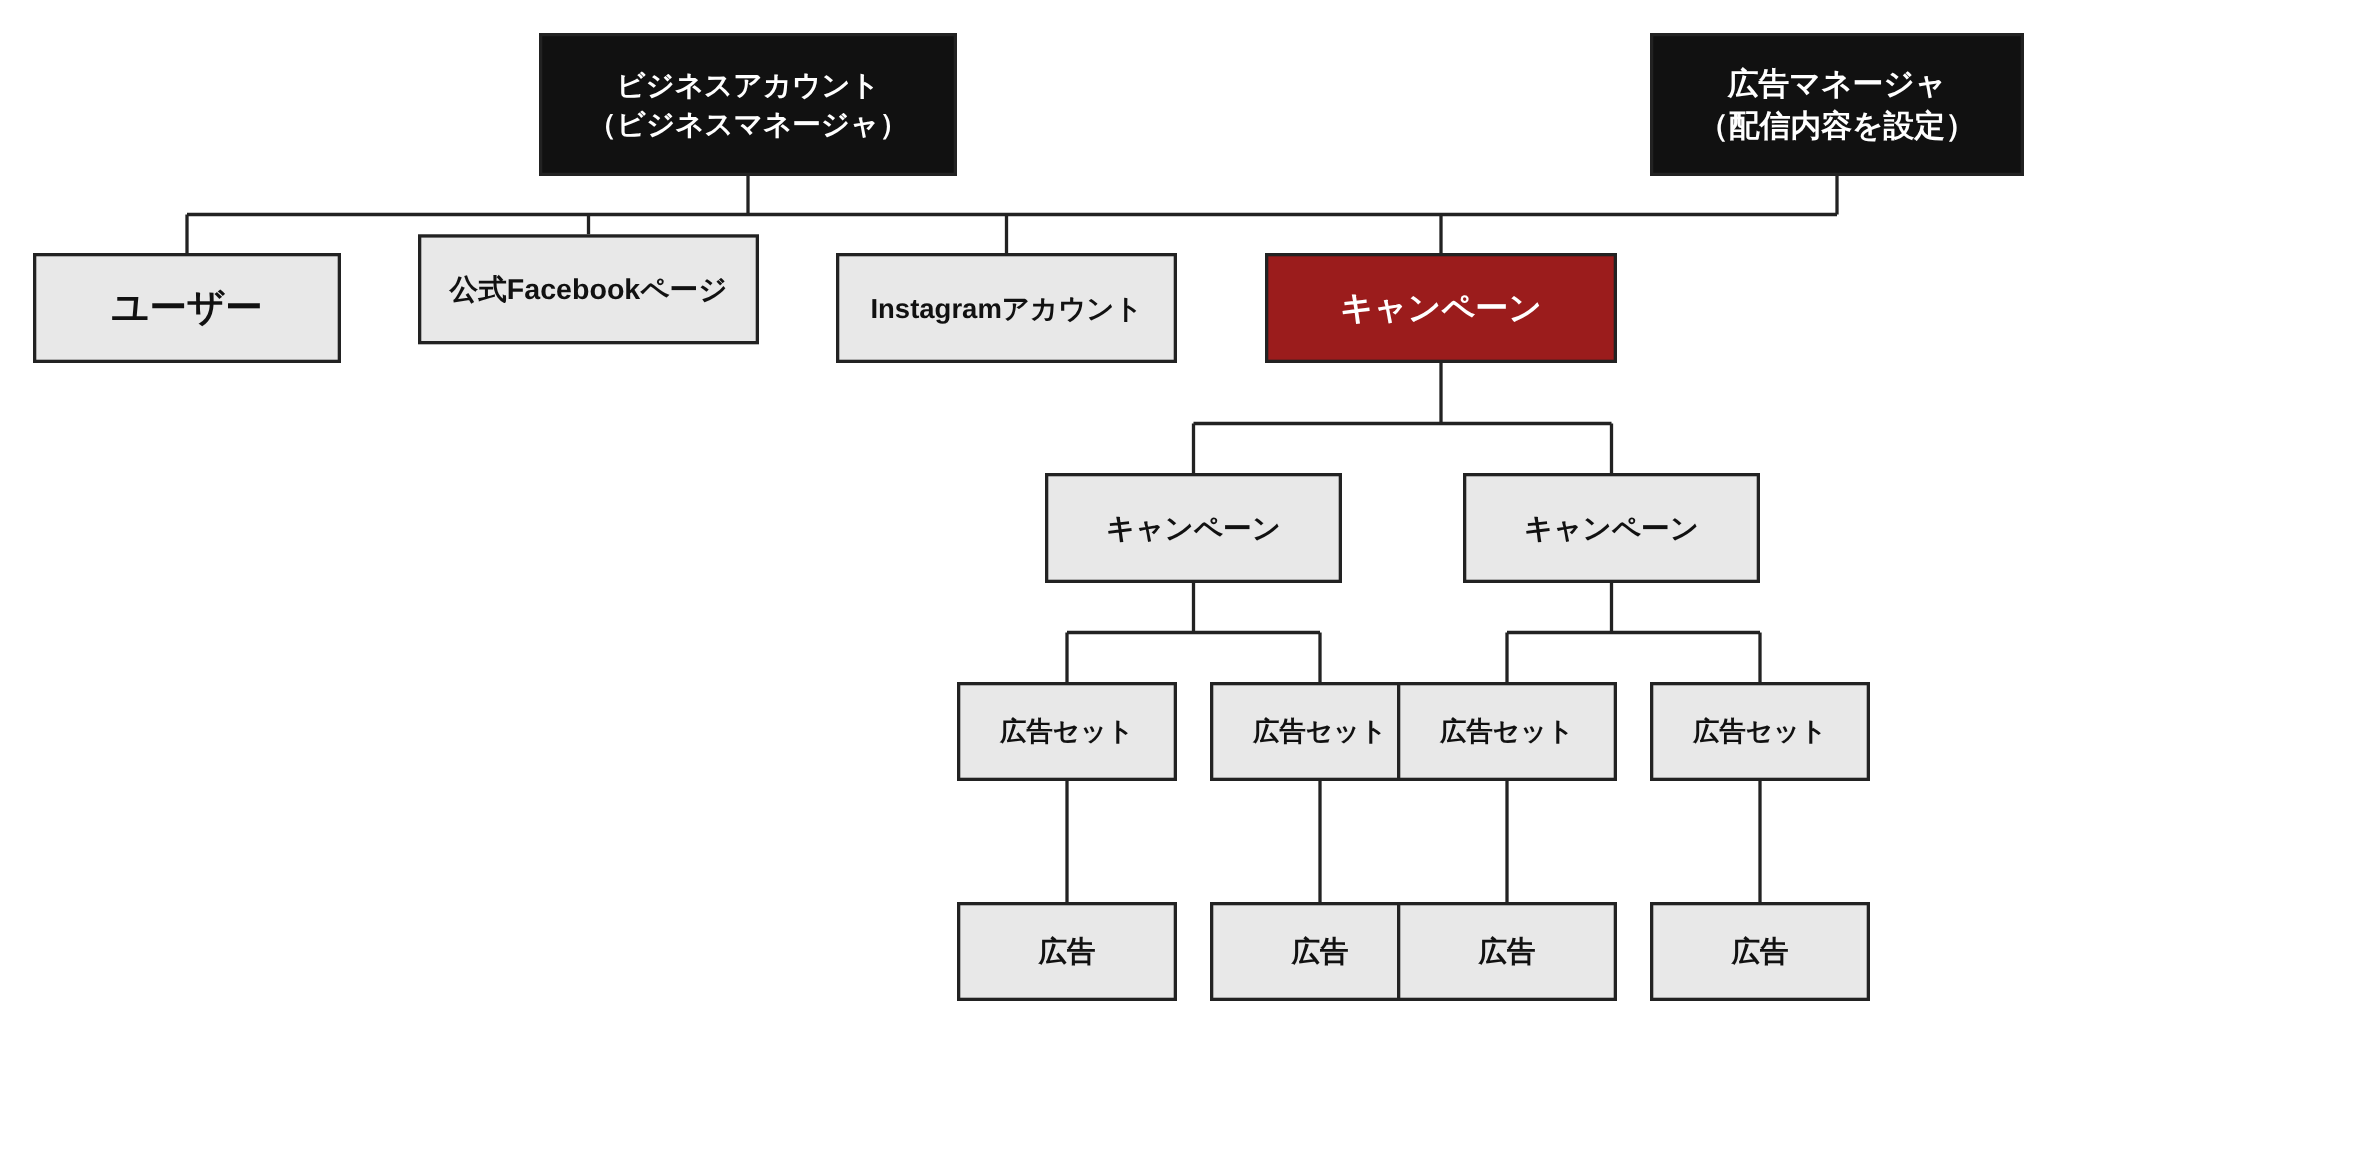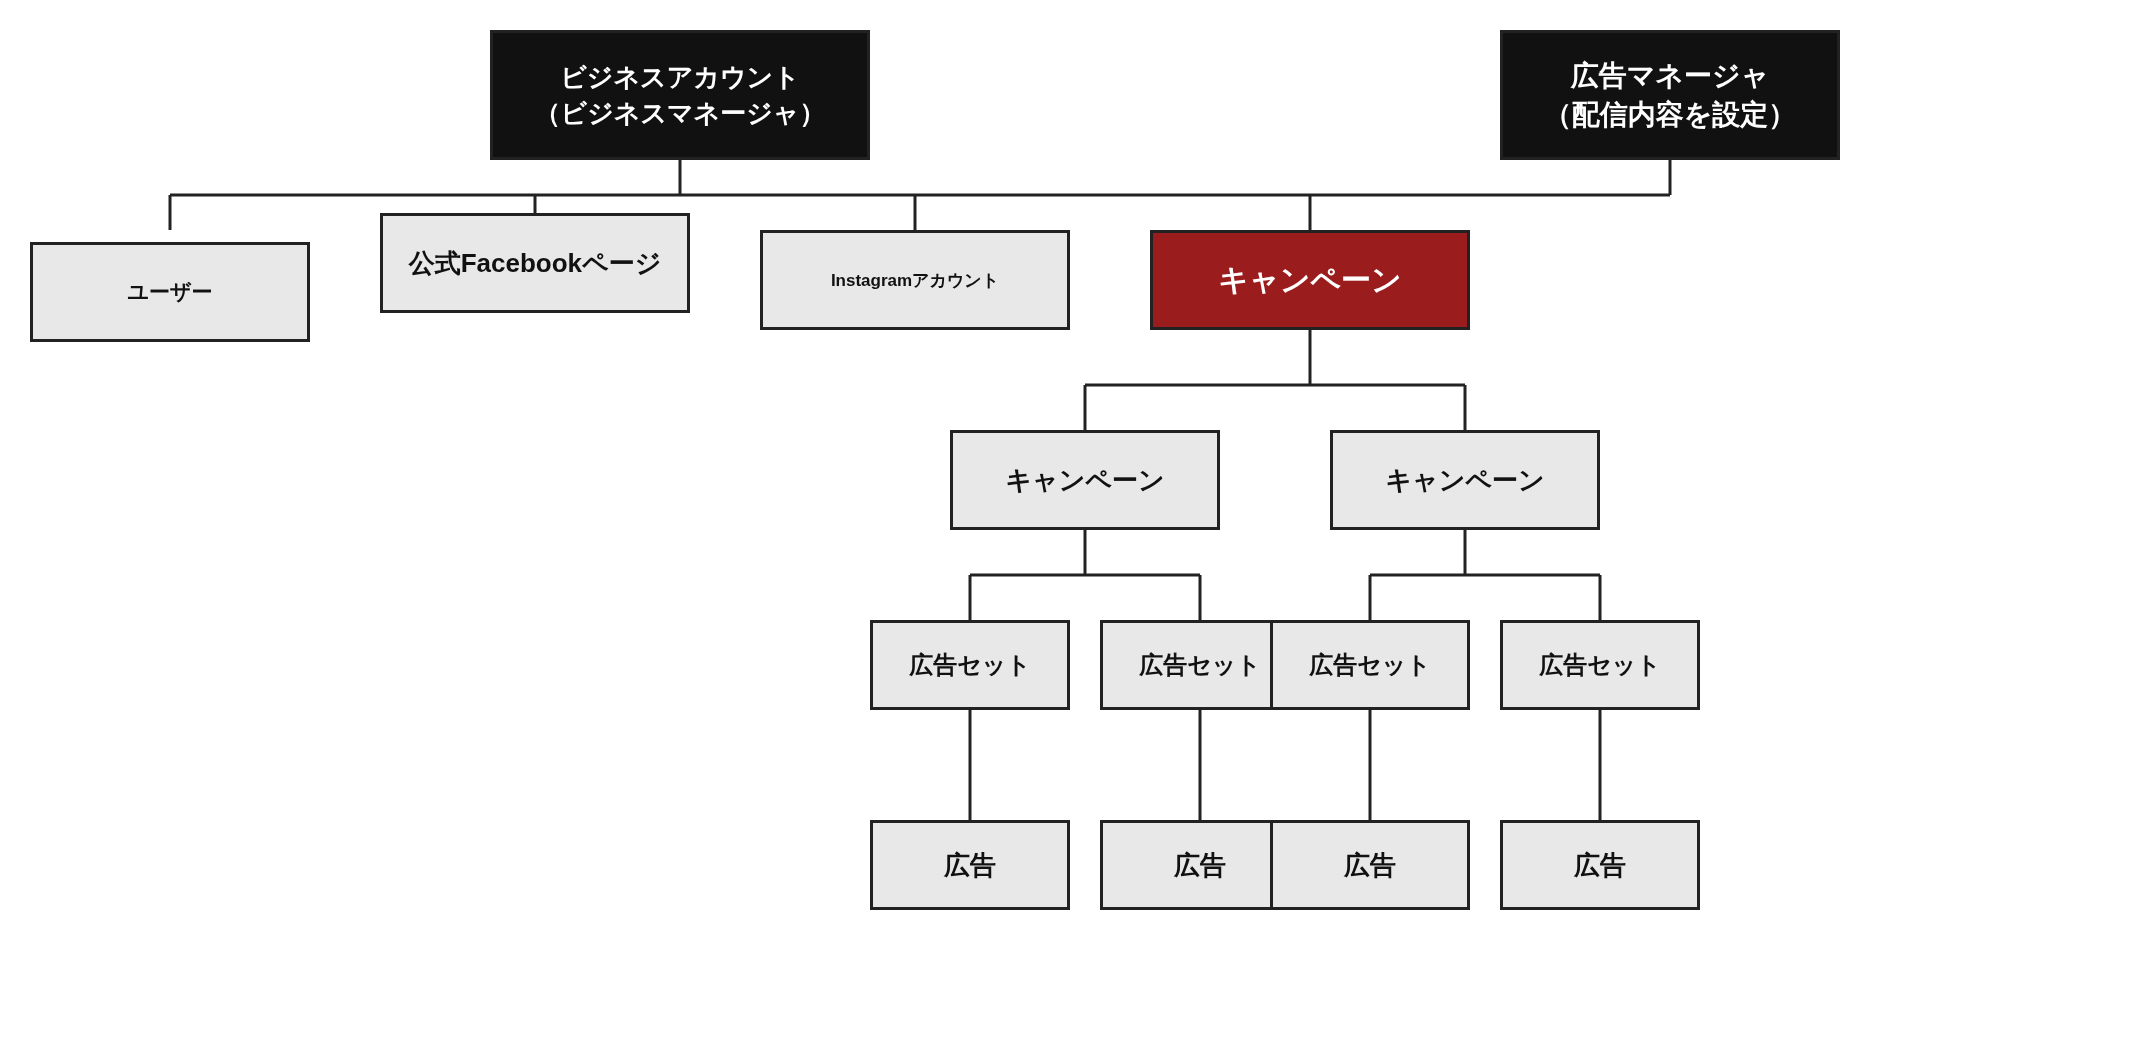--- a/index.html
+++ b/index.html
@@ -101,29 +101,29 @@
   <div class="node node-black" style="left:490px; top:30px; width:380px; height:130px; line-height:1.4; white-space:pre-line; font-size:26px;">
     <span>ビジネスアカウント
 （ビジネスマネージャ）</span>
   </div>
 
   <div class="node node-black" style="left:1500px; top:30px; width:340px; height:130px; line-height:1.4; white-space:pre-line; font-size:28px;">
     <span>広告マネージャ
 （配信内容を設定）</span>
   </div>
 
-  <div class="node node-gray" style="left:30px; top:230px; width:280px; height:100px; font-size:21px;margin-top:12px;">
+  <div class="node node-gray" style="left:30px; top:230px; width:280px; height:100px; font-size:34px;">
     <span>ユーザー</span>
   </div>
 
   <div class="node node-gray" style="left:380px; top:213px; width:310px; height:100px; font-size:26px;">
     <span>公式Facebookページ</span>
   </div>
 
-  <div class="node node-gray" style="left:760px; top:230px; width:310px; height:100px; font-size:17px;">
+  <div class="node node-gray" style="left:760px; top:230px; width:310px; height:100px; font-size:25px;">
     <span>Instagramアカウント</span>
   </div>
 
   <div class="node node-red" style="left:1150px; top:230px; width:320px; height:100px; font-size:30px;">
     <span>キャンペーン</span>
   </div>
 
   <div class="node node-gray" style="left:950px; top:430px; width:270px; height:100px; font-size:26px;">
     <span>キャンペーン</span>
   </div>

